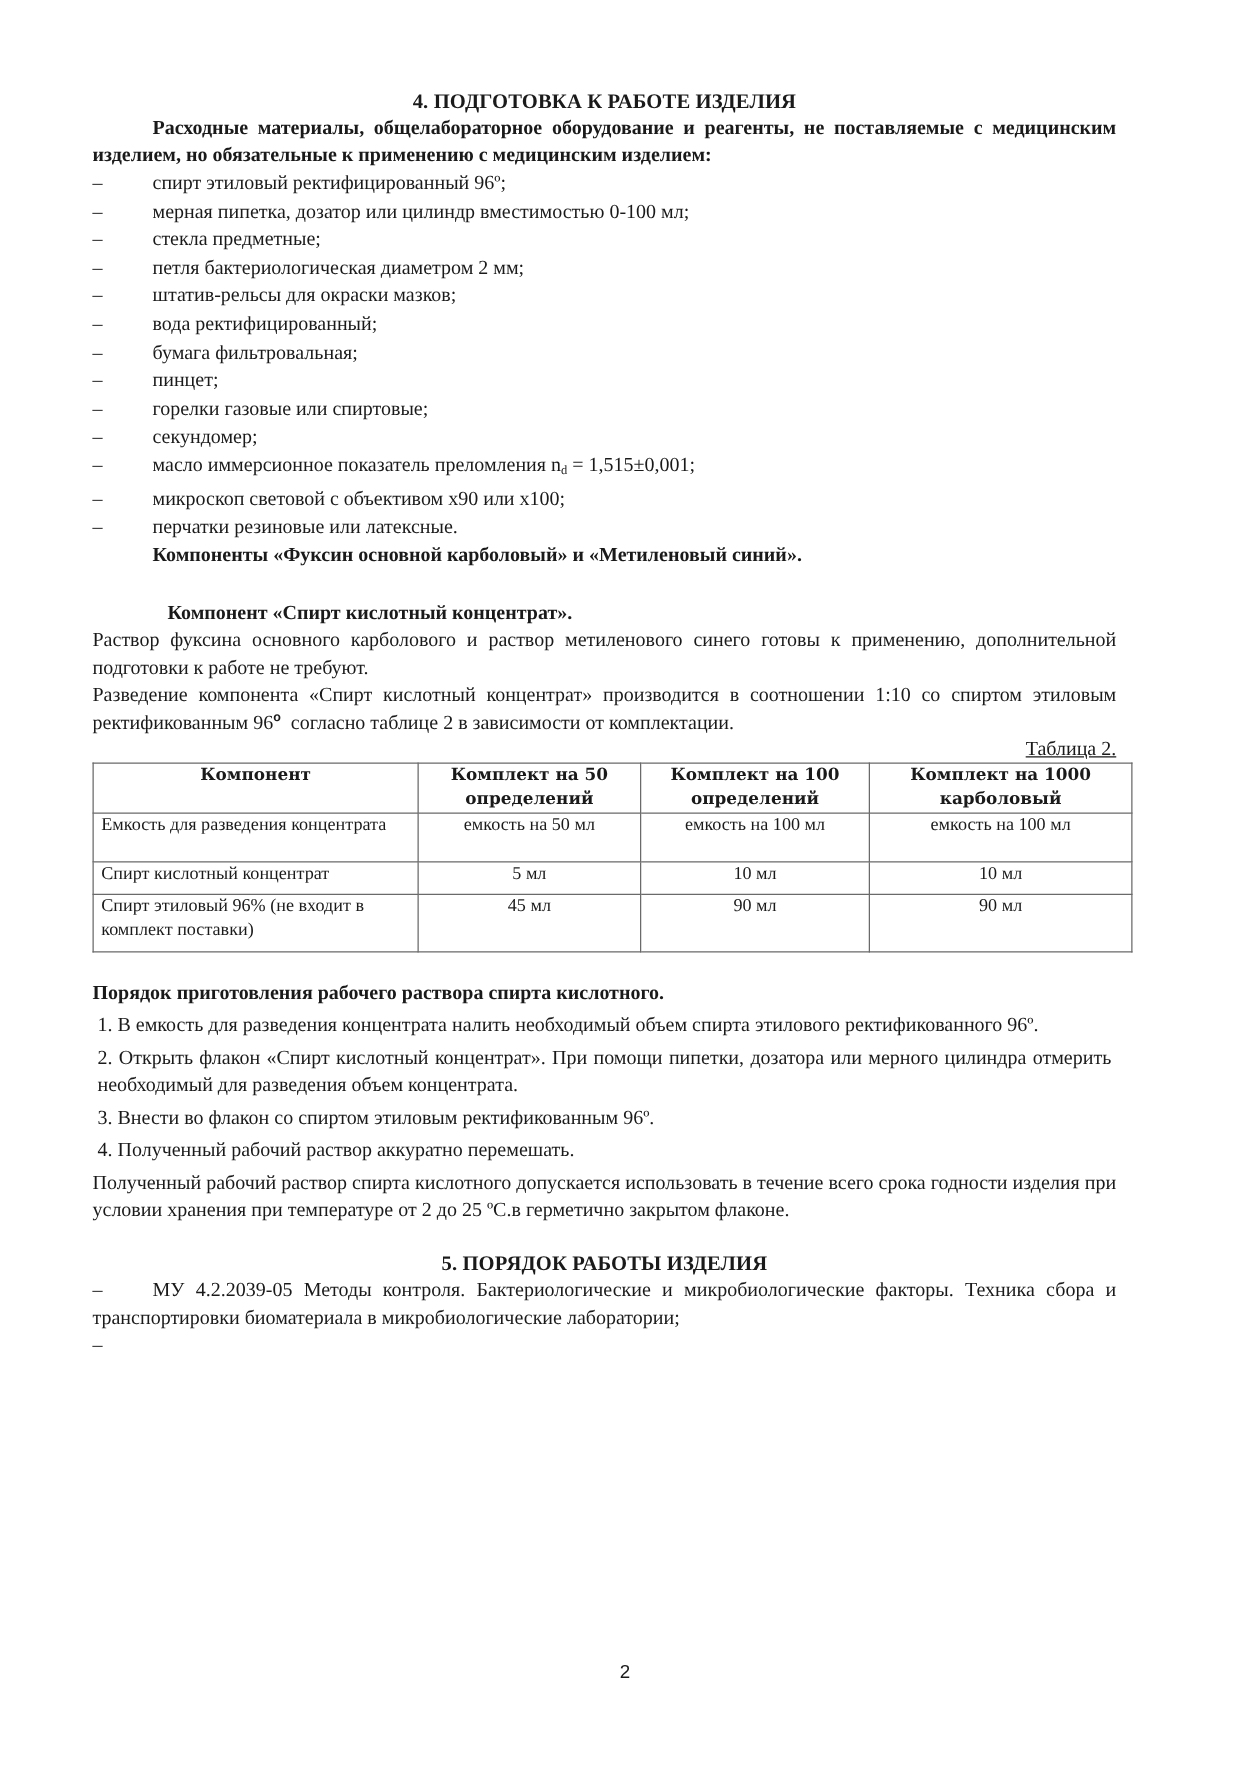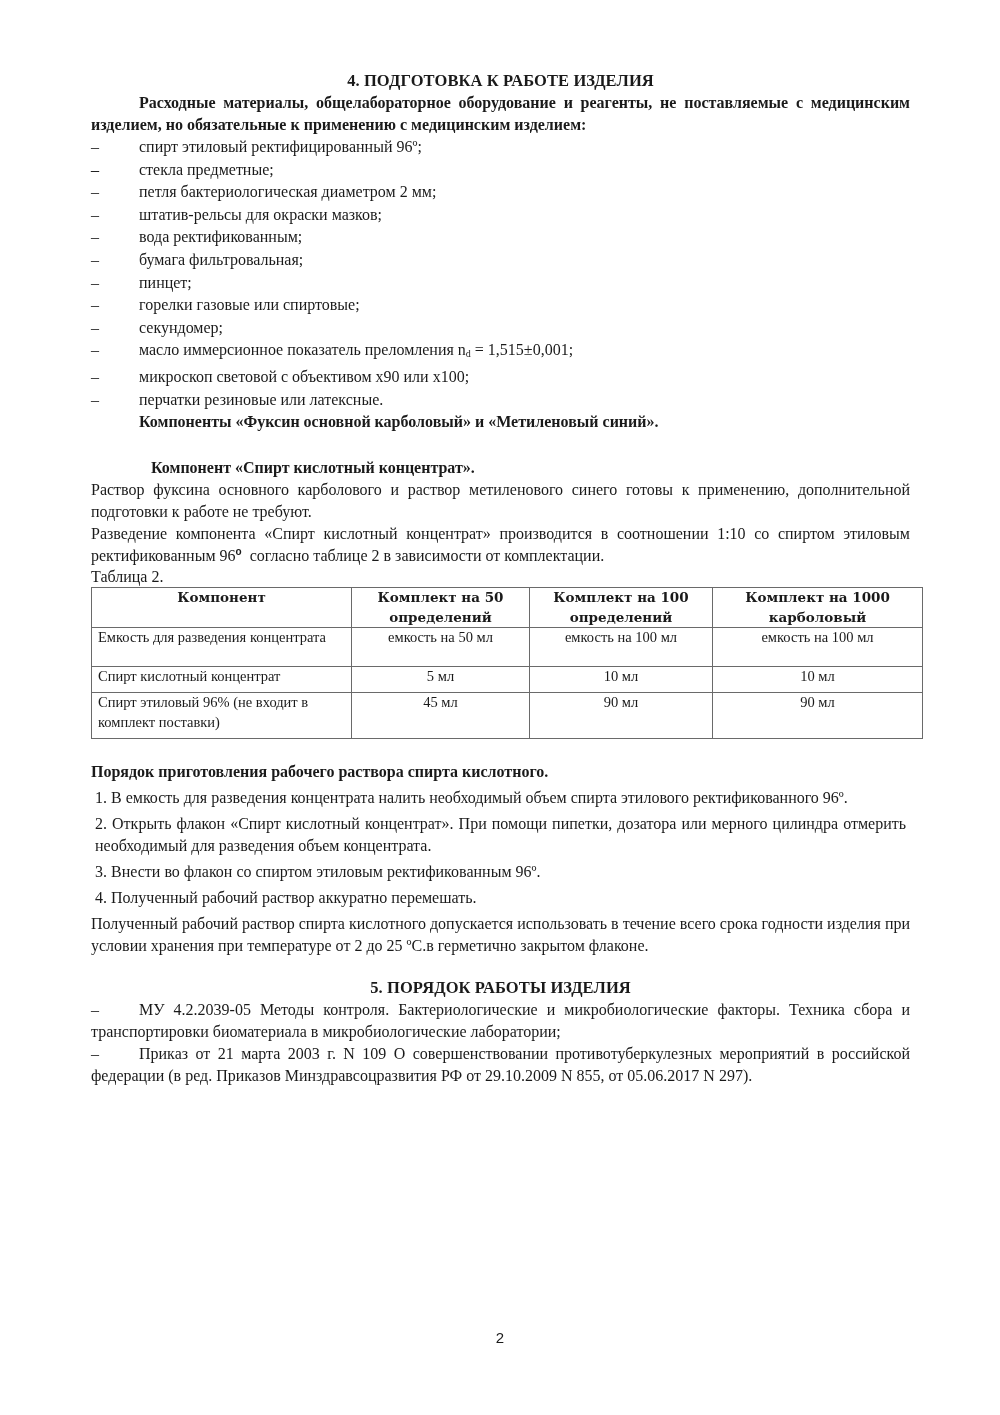--- a/index.html
+++ b/index.html
@@ -2,35 +2,35 @@
 <html><head>
   <meta charset="utf-8">
   <style>
     html, body { margin: 0; padding: 0; background: #ffffff; }
     body {
       width: 1000px; height: 1415px; position: relative; overflow: hidden;
       font-family: "Liberation Serif", "DejaVu Serif", serif;
       color: #1a1a1a;
       font-size: 16px;
     }
-    .page { position: absolute; left: 91px; top: 70px; width: 819px; }
+    .page { position: absolute; left: 74px; top: 70px; width: 819px; }
     .h-section {
       text-align: center; font-weight: bold; font-size: 16.5px;
       margin: 0; line-height: 22px; letter-spacing: 0.1px;
     }
     .p { margin: 0; line-height: 22px; text-align: justify; }
     .indent { text-indent: 48px; }
     .bold { font-weight: bold; }
     .dash-list { list-style: none; margin: 0; padding: 0; }
     .dash-list li { position: relative; padding-left: 48px; line-height: 22.6px; }
     .dash-list li .dash { position: absolute; left: 0; top: 0; }
     .num-p { margin: 4px; line-height: 22px; text-align: justify; }
     sub { font-size: 10px; vertical-align: -2px; }
     sup { font-size: 10px; vertical-align: 6px; line-height: 0; }
-    .table-caption { text-align: left; line-height: 20px; margin: 0; }
+    .table-caption { text-align: right; line-height: 20px; margin: 0; text-decoration: underline; }
     table.t2 {
       border-collapse: collapse; width: 831px; font-size: 14.5px;
       table-layout: fixed; margin-left: 0;
     }
     table.t2 td, table.t2 th {
       border: 1px solid #6a6a6a; padding: 0 6px; vertical-align: top;
       line-height: 19.5px;
     }
     table.t2 th { font-weight: bold; text-align: center; font-family: "DejaVu Serif", "Liberation Serif", serif; font-size: 13.5px; }
     table.t2 td.c { text-align: center; }
@@ -44,25 +44,25 @@
 <body>
 
 <div class="page">
 
   <h2 class="h-section">4.  ПОДГОТОВКА К РАБОТЕ ИЗДЕЛИЯ</h2>
 
   <p class="p indent bold">Расходные материалы, общелабораторное оборудование и реагенты, не поставляемые с медицинским изделием, но обязательные к применению с медицинским изделием:</p>
 
   <ul class="dash-list">
     <li><span class="dash">–</span><span>спирт этиловый ректифицированный 96º;</span></li>
-    <li><span class="dash">–</span></li>
+    <li><span class="dash">–</span><span>мерная пипетка, дозатор или цилиндр вместимостью 0-100 мл;</span></li>
     <li><span class="dash">–</span><span>стекла предметные;</span></li>
     <li><span class="dash">–</span><span>петля бактериологическая диаметром 2 мм;</span></li>
     <li><span class="dash">–</span><span>штатив-рельсы для окраски мазков;</span></li>
-    <li><span class="dash">–</span><span>вода ректификованным;</span></li>
+    <li><span class="dash">–</span><span>вода ректифицированный;</span></li>
     <li><span class="dash">–</span><span>бумага фильтровальная;</span></li>
     <li><span class="dash">–</span><span>пинцет;</span></li>
     <li><span class="dash">–</span><span>горелки газовые или спиртовые;</span></li>
     <li><span class="dash">–</span><span>секундомер;</span></li>
     <li><span class="dash">–</span><span>масло иммерсионное показатель преломления n</span><sub>d</sub><span> = 1,515±0,001;</span></li>
     <li><span class="dash">–</span><span>микроскоп световой с объективом х90 или х100;</span></li>
     <li><span class="dash">–</span><span>перчатки резиновые или латексные.</span></li>
   </ul>
 
   <p class="p indent bold">Компоненты «Фуксин основной карболовый» и «Метиленовый синий».</p>
@@ -112,17 +112,17 @@
 
   <p class="p bold" style="margin-top:22px;">Порядок приготовления рабочего раствора спирта кислотного.</p>
   <p class="num-p">1. В емкость для разведения концентрата налить необходимый объем спирта этилового ректификованного 96º.</p>
   <p class="num-p">2. Открыть флакон «Спирт кислотный концентрат». При помощи пипетки, дозатора или мерного цилиндра отмерить необходимый для разведения объем концентрата.</p>
   <p class="num-p">3.  Внести во флакон со спиртом этиловым ректификованным 96º.</p>
   <p class="num-p">4.  Полученный рабочий раствор аккуратно перемешать.</p>
   <p class="p">Полученный рабочий раствор спирта кислотного допускается использовать в течение всего срока годности изделия при условии хранения при температуре от 2 до 25 ºС.в герметично закрытом флаконе.</p>
 
   <h2 class="h-section" style="margin-top:20px;">5.  ПОРЯДОК РАБОТЫ ИЗДЕЛИЯ</h2>
   <p class="p indent" style="position:relative;"><span style="position:absolute;left:-48px;">–</span><span>МУ 4.2.2039-05 Методы контроля. Бактериологические и микробиологические факторы. Техника сбора и транспортировки биоматериала в микробиологические лаборатории;</span></p>
-  <p class="p indent" style="position:relative;"><span style="position:absolute;left:-48px;">–</span><span>Приказ от 21 марта 2003 г. N 109 О совершенствовании противотуберкулезных мероприятий в российской федерации (в ред. Приказов Минздравсоцразвития РФ от 29.10.2009 N 855, от 05.06.2017 N 297).</span></p>
+  <p class="p indent" style="position:relative;"><span style="position:absolute;left:-48px;">–</span></p>
 
 </div>
 
 <div class="page-number">2</div>
 
 </body></html>

